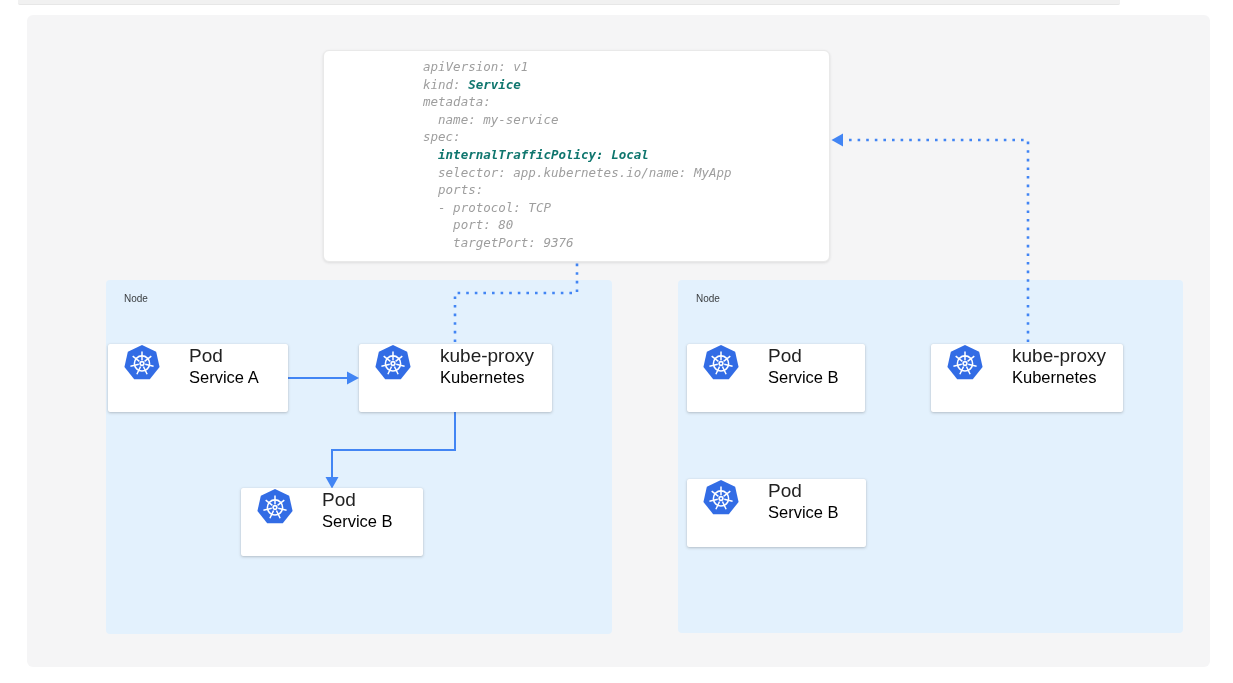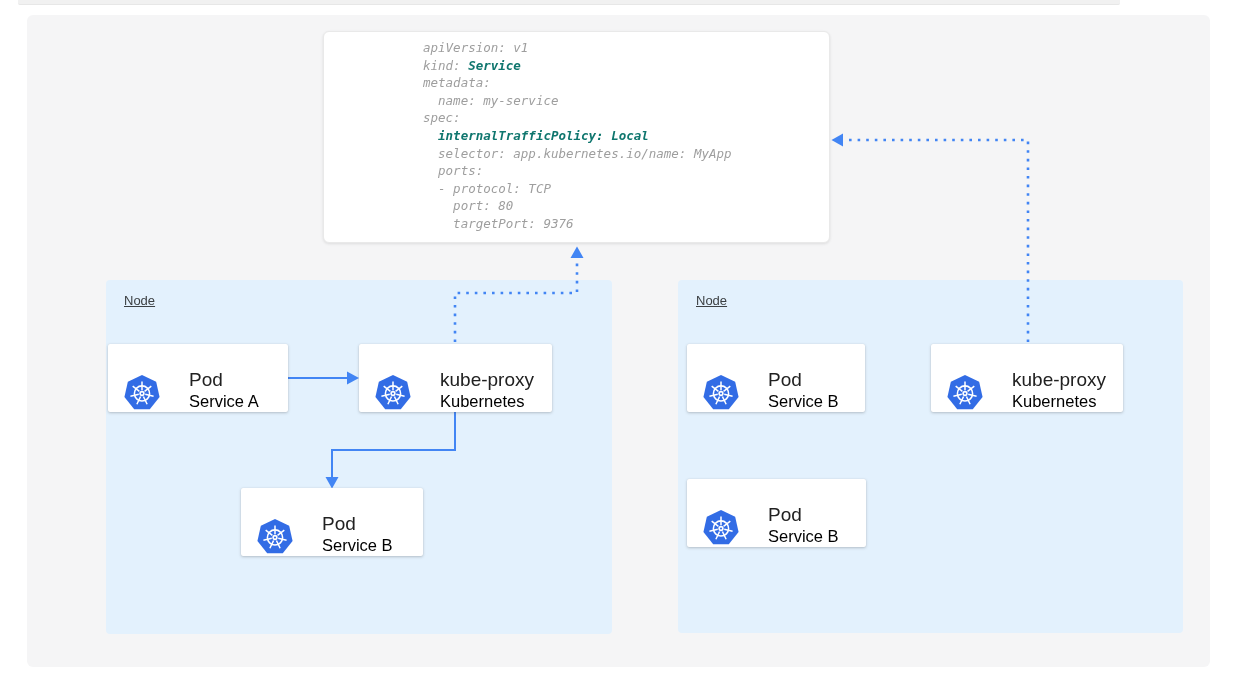--- a/index.html
+++ b/index.html
@@ -8,33 +8,33 @@
 
   .top-rule{position:absolute;left:18px;top:0;width:1102px;height:4px;
             background:#f1f1f1;border-bottom:1px solid #e7e7e7;border-radius:0 0 2px 2px;}
 
   .canvas{position:absolute;left:27px;top:15px;width:1183px;height:652px;
           background:#f5f5f6;border-radius:6px;}
 
   .node{position:absolute;background:#e3f1fd;border-radius:4px;}
   .node-left{left:79px;top:265px;width:506px;height:354px;}
   .node-right{left:651px;top:265px;width:505px;height:353px;}
-  .node-label{position:absolute;left:18px;top:13px;font-size:13px;color:#3c4043;text-decoration:underline;}
+  .node-label{position:absolute;left:18px;top:13px;font-size:10px;color:#3c4043;}
 
-  .code-panel{position:absolute;left:323px;top:31px;width:507px;height:212px;
+  .code-panel{position:absolute;left:323px;top:50px;width:507px;height:212px;
               background:#ffffff;border:1px solid #e9e9e9;border-radius:6px;
               box-shadow:0 1px 3px rgba(0,0,0,0.10);box-sizing:border-box;}
   .code{margin:0;padding:7px 0 0 99px;
         font-family:"DejaVu Sans Mono", monospace;font-style:italic;
         font-size:12.5px;line-height:17.6px;color:#9e9e9e;white-space:pre;}
   .code b{color:#0f766e;font-weight:bold;}
 
   .comp{position:absolute;height:68px;background:#ffffff;border-radius:2px;
         box-shadow:0 1px 3px rgba(60,64,67,0.28), 0 0 1px rgba(60,64,67,0.12);
-        display:flex;align-items:flex-end;box-sizing:border-box;padding-left:15px;}
+        display:flex;align-items:flex-start;box-sizing:border-box;padding-left:15px;}
   .comp .k8s{width:38px;height:38px;flex:0 0 auto;}
   .comp-text{margin-left:28px;}
   .comp-title{font-size:19px;color:#212121;line-height:23px;}
   .comp-sub{font-size:16.5px;color:#000000;line-height:21px;}
 
   .pod-a{left:108px;top:344px;width:180px;}
   .kp-left{left:359px;top:344px;width:193px;}
   .pod-b-left{left:241px;top:488px;width:182px;}
   .pod-b-r1{left:687px;top:344px;width:178px;}
   .kp-right{left:931px;top:344px;width:192px;}

